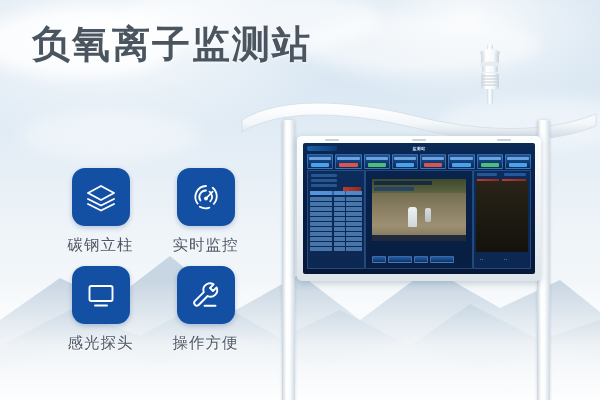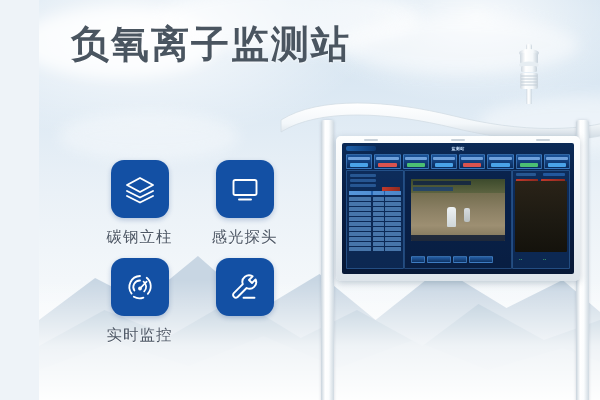--- a/index.html
+++ b/index.html
@@ -1,21 +1,21 @@
 <!DOCTYPE html>
 <html><head>
 <meta charset="utf-8">
 <style>
   html,body{margin:0;padding:0;}
   body{
     width:600px;height:400px;overflow:hidden;position:relative;
     font-family:"Liberation Sans","DejaVu Sans",sans-serif;
     background:#eef3f8;
   }
-  .stage{position:absolute;inset:0;overflow:hidden;margin-left:39px;}
+  .stage{position:absolute;inset:0;overflow:hidden;}
 
   
   .sky{position:absolute;inset:0;
     background:
       radial-gradient(ellipse 70% 45% at 18% 8%, rgba(255,255,255,.95) 0%, rgba(255,255,255,0) 60%),
       radial-gradient(ellipse 60% 40% at 78% 4%, rgba(255,255,255,.85) 0%, rgba(255,255,255,0) 55%),
       linear-gradient(180deg,#cfe0ee 0%,#dbe8f3 22%,#eaf1f7 48%,#f3f7fa 70%,#ffffff 100%);
   }
   .cloud{position:absolute;border-radius:50%;background:rgba(255,255,255,.75);filter:blur(7px);}
   .c1{left:-20px;top:8px;width:200px;height:70px;}
@@ -33,21 +33,21 @@
   
   .headline{position:absolute;left:32px;top:22px;
     font-size:38px;line-height:44px;font-weight:bold;color:#4a5560;
     letter-spacing:2px;text-shadow:0 1px 2px rgba(255,255,255,.7);white-space:nowrap;}
   .badge{position:absolute;left:46px;top:88px;
     background:#0f50a6;color:#fff;font-size:17px;font-weight:bold;
     letter-spacing:1.5px;padding:8px 22px 9px;border-radius:17px;
     box-shadow:0 2px 5px rgba(16,70,140,.32);white-space:nowrap;}
 
   
-  .features{position:absolute;left:48px;top:160px;
+  .features{position:absolute;left:48px;top:168px;
     display:grid;grid-template-columns:105px 105px;grid-template-rows:auto auto;
     row-gap:10px;column-gap:0;}
   .feat{width:105px;display:flex;flex-direction:column;align-items:center;}
   .tile{width:58px;height:58px;border-radius:13px;background:#1350a4;
     display:flex;align-items:center;justify-content:center;
     box-shadow:0 2px 5px rgba(18,64,140,.25);}
   .tile svg{display:block;}
   .feat-label{margin-top:9px;font-size:15.5px;color:#4e5866;font-weight:500;
     letter-spacing:1px;white-space:nowrap;
     text-shadow:0 1px 1px rgba(255,255,255,.85);}
@@ -146,50 +146,51 @@
           <path d="M17 6 L30 13 L17 20 L4 13 Z"></path>
           <path d="M4 19 L17 25.5 L30 19"></path>
           <path d="M4 24 L17 30.5 L30 24"></path>
         </svg>
       </div>
       <div class="feat-label">碳钢立柱</div>
     </div>
 
     <div class="feat">
       <div class="tile">
-        <svg width="34" height="34" viewBox="0 0 34 34" fill="none" stroke="#fff" stroke-width="1.9" stroke-linejoin="round" stroke-linecap="round">
-          <rect x="5.5" y="8" width="23" height="15" rx="1.8"></rect>
-          <path d="M11 27.5 L23 27.5"></path>
-        </svg>
-      </div>
-      <div class="feat-label">感光探头</div>
-    </div>
-
-    <div class="feat">
-      <div class="tile">
         <svg width="34" height="34" viewBox="0 0 34 34" fill="none" stroke="#fff" stroke-width="1.8" stroke-linecap="round">
           <path d="M17 10.5 A6.5 6.5 0 0 0 11.4 20.6"></path>
           <path d="M20.6 11.6 A6.5 6.5 0 0 1 21.2 21.4"></path>
           <path d="M17 6 A11 11 0 0 0 8.6 23.6"></path>
           <path d="M23.7 7.8 A11 11 0 0 1 24.8 23.8"></path>
           <path d="M10.8 26.8 A11 11 0 0 0 20.4 27.6"></path>
           <circle cx="17" cy="18.5" r="1.9" fill="#fff" stroke="none"></circle>
           <path d="M17 18.5 L23.6 11.6"></path>
         </svg>
       </div>
       <div class="feat-label">实时监控</div>
     </div>
 
     <div class="feat">
       <div class="tile">
         <svg width="34" height="34" viewBox="0 0 34 34" fill="none" stroke="#fff" stroke-width="1.9" stroke-linejoin="round" stroke-linecap="round">
+          <rect x="5.5" y="8" width="23" height="15" rx="1.8"></rect>
+          <path d="M11 27.5 L23 27.5"></path>
+        </svg>
+      </div>
+      <div class="feat-label">感光探头</div>
+    </div>
+
+    <div class="feat">
+      <div class="tile">
+        <svg width="34" height="34" viewBox="0 0 34 34" fill="none" stroke="#fff" stroke-width="1.9" stroke-linejoin="round" stroke-linecap="round">
           <path d="M24.6 6.4 L21 10 L24 13 L27.6 9.4 A6.6 6.6 0 0 1 18.6 18 L9.6 27 A2.7 2.7 0 0 1 5.8 23.2 L14.8 14.2 A6.6 6.6 0 0 1 24.6 6.4 Z"></path>
           <path d="M15.5 27.8 L26.5 27.8"></path>
         </svg>
       </div>
+      <div class="feat-label">操作方便</div>
     </div>
 
   </div>
 
   <div class="station">
 
     <div class="sensor">
       <svg width="32" height="60" viewBox="0 0 32 60">
         <defs>
           <linearGradient id="mg" x1="0" y1="0" x2="1" y2="0">

